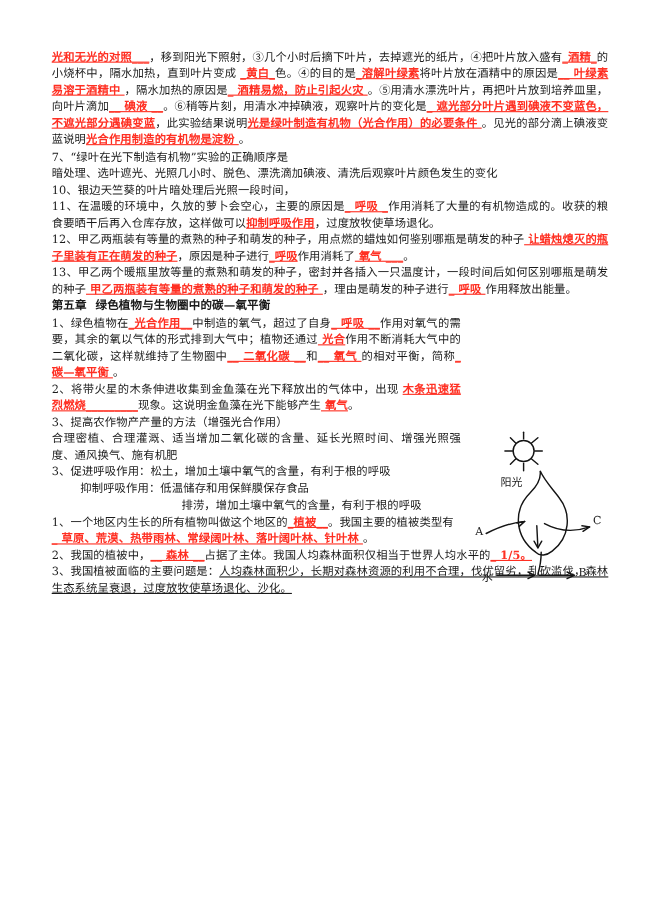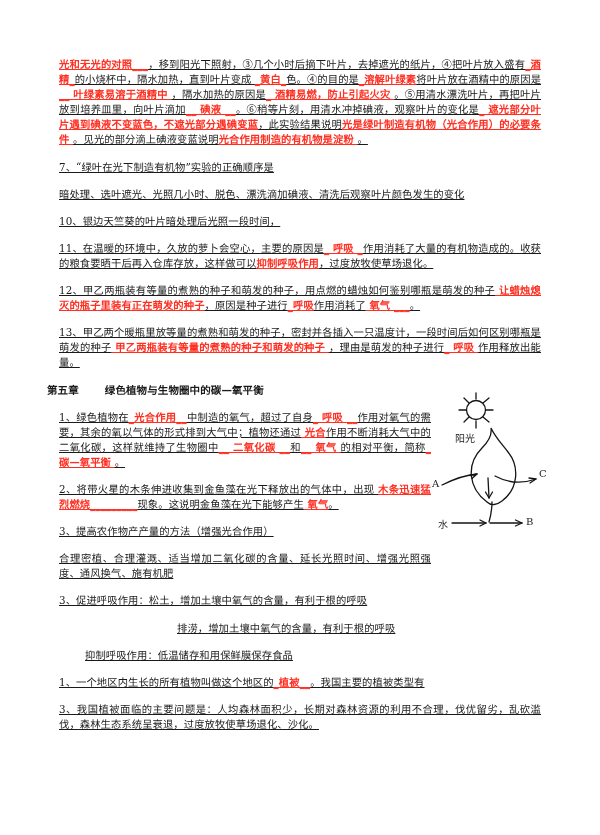--- a/index.html
+++ b/index.html
@@ -27,37 +27,36 @@
     position: absolute;
     left: 47px;
     top: 45px;
     width: 506px;
   }
   .para {
     font-size: 10.3px;
     line-height: 15.1px;
     text-align: justify;
     text-justify: inter-ideograph;
-    margin: 12px;
+    margin: 0;
     letter-spacing: 0.1px;
     word-break: break-all;
-    text-decoration: underline;
   }
   .para.narrow {
     width: 372px;
   }
   .chapter {
     font-size: 10.5px;
     line-height: 15.1px;
     font-weight: bold;
     margin: 0;
     letter-spacing: 0.1px;
   }
   .chapter .ch-title {
-    margin-left: 26px;
+    margin-left: 8px;
   }
   .ans {
     color: #ff2f22;
     font-weight: bold;
     text-decoration: underline;
     text-underline-offset: 1px;
   }
   .ans-plain {
     color: #ff2f22;
     font-weight: bold;
@@ -116,27 +115,29 @@
     <p class="chapter">
       <span>第五章</span><span class="ch-title">绿色植物与生物圈中的碳—氧平衡</span>
     </p>
 
     <div id="block-b">
         <p class="para narrow"><span>1、绿色植物在</span><span class="ans">_光合作用__</span><span>中制造的氧气，超过了自身</span><span class="ans">_ 呼吸 __</span><span>作用对氧气的需要，其余的氧以气体的形式排到大气中；植物还通过</span><span class="ans"> 光合</span><span>作用不断消耗大气中的二氧化碳，这样就维持了生物圈中</span><span class="ans">__ 二氧化碳 __</span><span>和</span><span class="ans">__ 氧气 </span><span>的相对平衡，简称</span><span class="ans">_碳—氧平衡 </span><span>。</span></p>
         <p class="para narrow"><span>2、将带火星的木条伸进收集到金鱼藻在光下释放出的气体中，出现 </span><span class="ans"> 木条迅速猛烈燃烧</span><span class="ul-blank blank">_________</span><span>现象。这说明金鱼藻在光下能够产生</span><span class="ans"> 氧气</span><span>。</span></p>
         <p class="para narrow"><span>3、提高农作物产产量的方法（增强光合作用）</span></p>
         <p class="para narrow"><span>合理密植、合理灌溉、适当增加二氧化碳的含量、延长光照时间、增强光照强度、通风换气、施有机肥</span></p>
         <p class="para"><span>3、促进呼吸作用：松土，增加土壤中氧气的含量，有利于根的呼吸</span></p>
+        <p class="para" style="text-indent: 26px;"><span>抑制呼吸作用：低温储存和用保鲜膜保存食品</span></p>
         <p class="para" style="text-indent: 118px;"><span>排涝，增加土壤中氧气的含量，有利于根的呼吸</span></p>
-        <p class="para" style="text-indent: 26px;"><span>抑制呼吸作用：低温储存和用保鲜膜保存食品</span></p>
       </div>
 
 
     <div id="block-c">
         <p class="para"><span>1、一个地区内生长的所有植物叫做这个地区的</span><span class="ans">_植被__</span><span>。我国主要的植被类型有</span></p>
+        <p class="para"><span class="ans">_ 草原、荒漠、热带雨林、常绿阔叶林、落叶阔叶林、针叶林          </span><span>。</span></p>
+        <p class="para"><span>2、我国的植被中，</span><span class="ans">__ 森林 __</span><span>占据了主体。我国人均森林面积仅相当于世界人均水平的</span><span class="ans">_ 1/5。</span></p>
         <p class="para"><span>3、我国植被面临的主要问题是：</span><span class="ul-black">人均森林面积少，长期对森林资源的利用不合理，伐优留劣，乱砍滥伐，森林生态系统呈衰退，过度放牧使草场退化、沙化。</span></p>
       </div>
   </div>
 
   <div class="diagram">
     <svg width="142" height="170" viewBox="0 0 142 170">
       <g stroke="#151515" stroke-width="1.3" fill="none" stroke-linecap="round">
 
         <circle cx="44" cy="28" r="9.5"></circle>
         <line x1="44" y1="11" x2="44" y2="17"></line>

